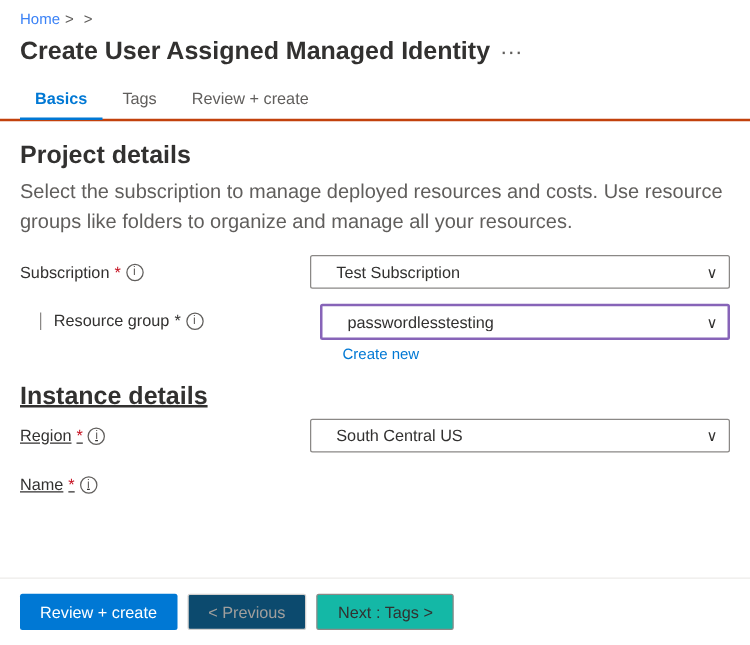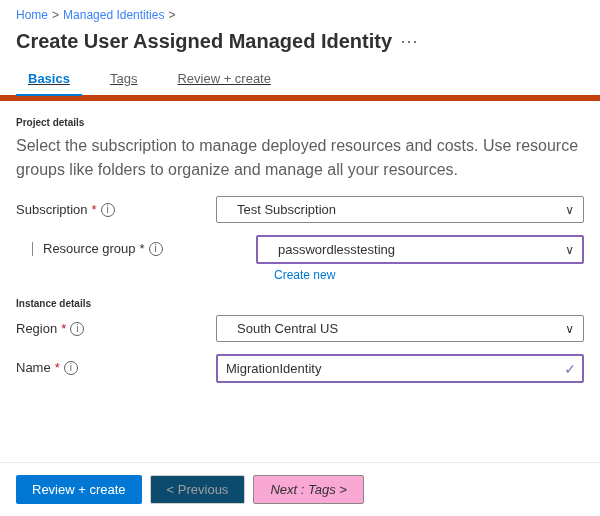--- a/index.html
+++ b/index.html
@@ -41,61 +41,61 @@
       color: #323130;
     }
     .more-icon {
       color: #605e5c;
       font-size: 18px;
       cursor: pointer;
     }
 
     .tabs {
       display: flex;
-      border-bottom: 6px solid #c2410c;
+      border-bottom: 2px solid #c2410c;
       padding: 0 16px;
-      gap: 16px;
-      text-decoration: underline;
+      gap: 4px;
     }
     .tab {
       padding: 8px 12px;
       font-size: 13px;
       cursor: pointer;
       color: #605e5c;
       border-bottom: 2px solid transparent;
       margin-bottom: -1px;
     }
     .tab.active {
       color: #0078d4;
       border-bottom: 2px solid #0078d4;
       font-weight: 600;
     }
 
     .content {
       padding: 16px 16px;
     }
 
     .section-title {
-      font-size: 10px;
+      font-size: 20px;
       font-weight: 600;
       color: #323130;
       margin-bottom: 6px;
     }
 
     .section-desc {
       font-size: 16px;
       color: #605e5c;
       margin-bottom: 14px;
       line-height: 1.5;
     }
 
     .form-row {
       display: flex;
       align-items: flex-start;
       margin-bottom: 12px;
+      gap: 32px;
     }
 
     .form-label {
       width: 200px;
       min-width: 200px;
       font-size: 13px;
       color: #323130;
       padding-top: 6px;
       display: flex;
       align-items: center;
@@ -202,20 +202,21 @@
       color: #0078d4;
       text-decoration: none;
       cursor: pointer;
       margin-top: 4px;
       display: inline-block;
       margin-left: 18px;
     }
 
     .instance-section {
       margin-top: 16px;
+      text-decoration: underline;
     }
 
     .footer {
       position: absolute;
       bottom: 0;
       left: 0;
       right: 0;
       border-top: 1px solid #edebe9;
       padding: 12px 16px;
       display: flex;
@@ -226,46 +227,44 @@
     .btn-primary {
       background: #0078d4;
       color: #fff;
       border: none;
       padding: 6px 16px;
       font-size: 13px;
       border-radius: 2px;
       cursor: pointer;
     }
     .btn-secondary {
-      background: #f9a8d4;
+      background: #14b8a6;
       color: #323130;
       border: 1px solid #8a8886;
       padding: 6px 16px;
       font-size: 13px;
       border-radius: 2px;
       cursor: pointer;
-      font-style: italic;
     }
     .btn-disabled {
       background: #0c4a6e;
       color: #a19f9d;
       border: 1px solid #d2d0ce;
       padding: 6px 16px;
       font-size: 13px;
       border-radius: 2px;
       cursor: not-allowed;
     }
   </style>
 </head>
 <body>
 
 <div class="breadcrumb">
   <a>Home</a>
   <span class="sep">&gt;</span>
-  <a>Managed Identities</a>
   <span class="sep">&gt;</span>
 </div>
 
 <div class="page-header">
   <span class="page-title">Create User Assigned Managed Identity</span>
   <span class="more-icon">···</span>
 </div>
 
 <div class="tabs">
   <div class="tab active">
@@ -332,26 +331,20 @@
         </div>
       </div>
     </div>
 
     <div class="form-row">
       <div class="form-label">
         <span>Name</span>
         <span class="required">*</span>
         <span class="info-icon">i</span>
       </div>
-      <div class="form-control-wrap">
-        <div class="input-wrapper">
-          <input class="form-input" type="text" value="MigrationIdentity" style="">
-          <span class="check-icon">✓</span>
-        </div>
-      </div>
     </div>
   </div>
 
 </div>
 
 <div class="footer">
   <button class="btn-primary">Review + create</button>
   <button class="btn-disabled">&lt; Previous</button>
   <button class="btn-secondary">Next : Tags &gt;</button>
 </div>

